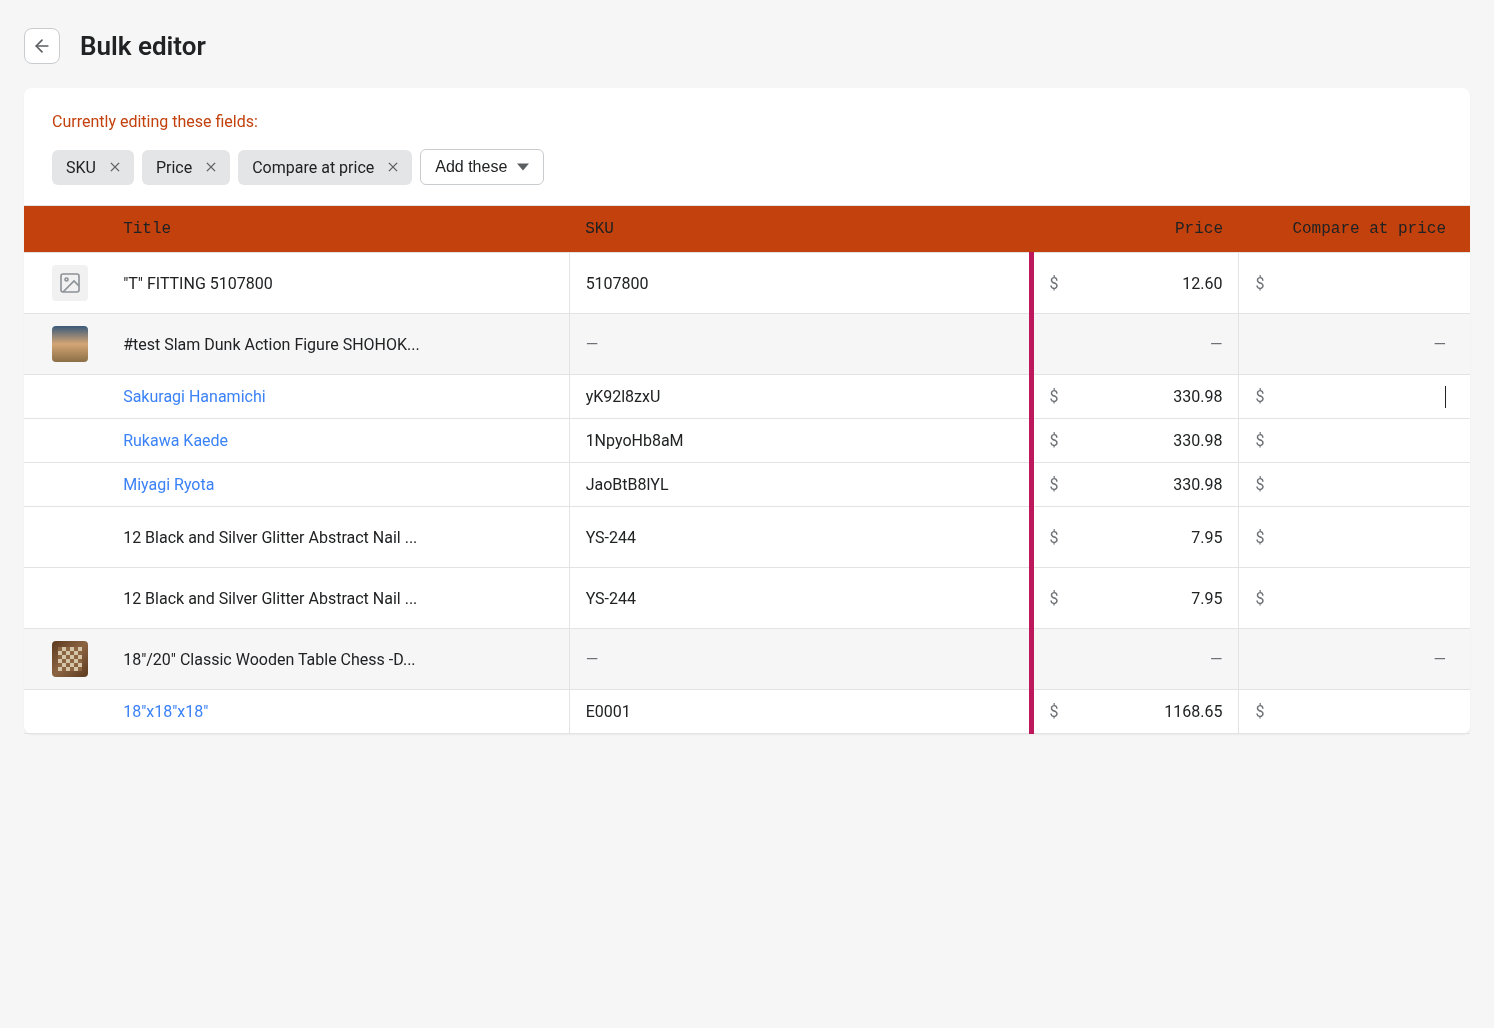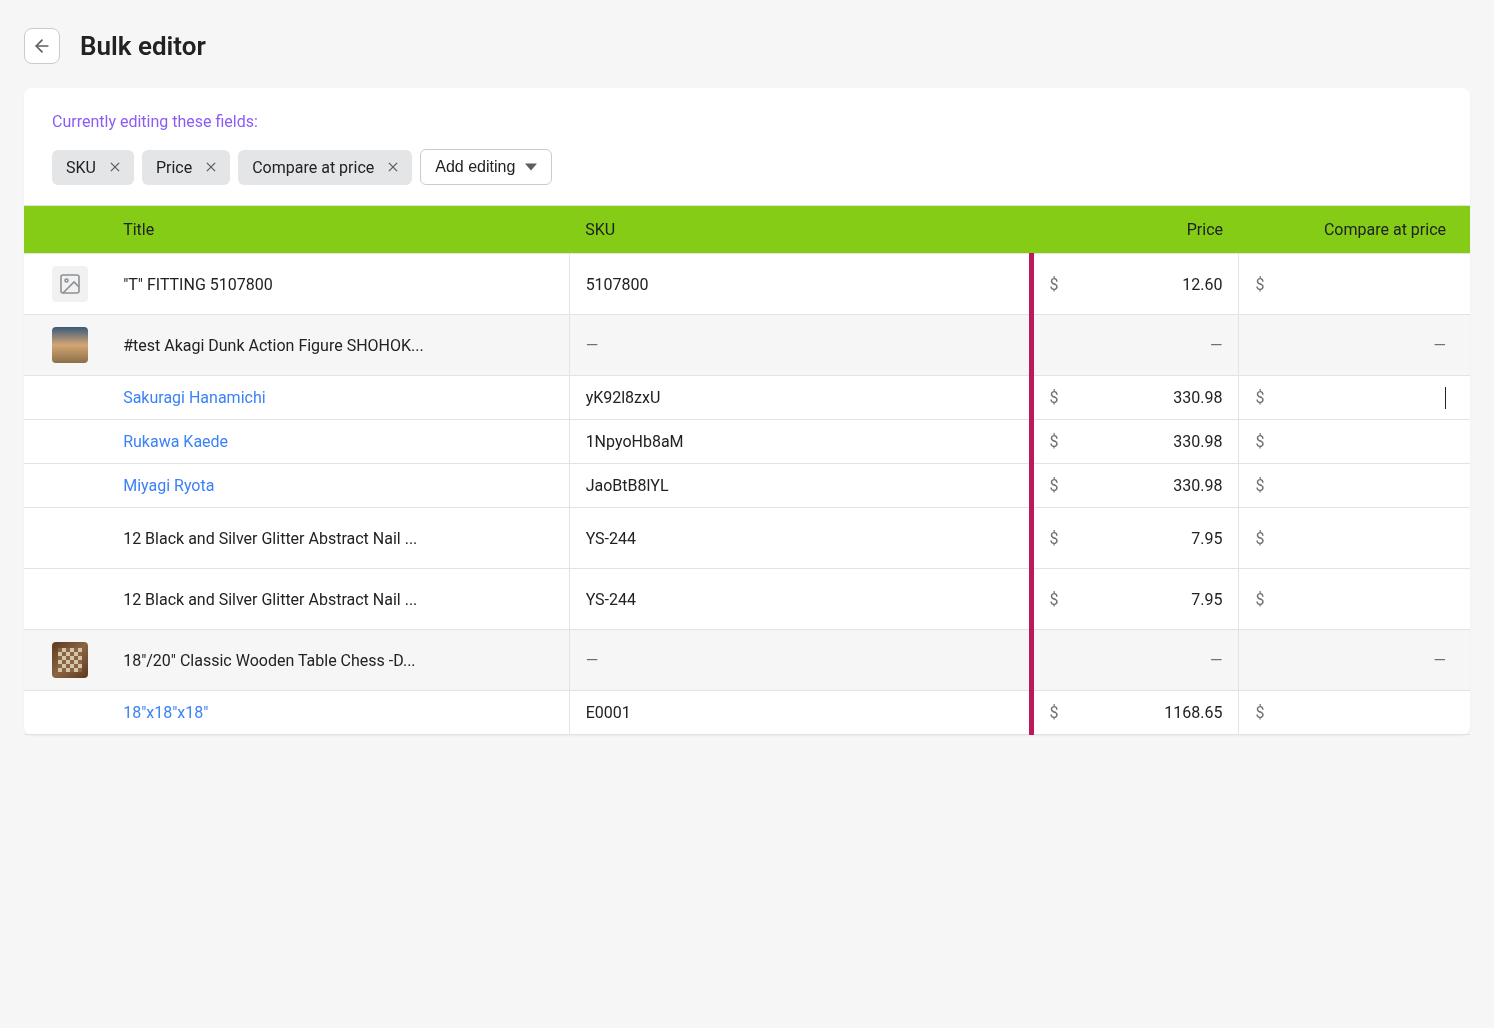--- a/index.html
+++ b/index.html
@@ -46,21 +46,21 @@
     .card {
       background: #fff;
       border-radius: 8px;
       box-shadow: 0 1px 2px rgba(0,0,0,0.05);
     }
     .card-header {
       padding: 24px 28px 20px 28px;
     }
     .editing-label {
       font-size: 16px;
-      color: #8b5cf6;
+      color: #c2410c;
       margin-bottom: 18px;
     }
     .field-chips {
       display: flex;
       gap: 8px;
       align-items: center;
       flex-wrap: wrap;
     }
     .chip {
       display: inline-flex;
@@ -104,23 +104,24 @@
       fill: #5c5f62;
     }
     .table-container {
       overflow-x: auto;
     }
     table {
       width: 100%;
       border-collapse: collapse;
     }
     thead tr {
-      background: #84cc16;
+      background: #c2410c;
       border-top: 1px solid #e1e3e5;
       border-bottom: 1px solid #e1e3e5;
+      font-family: Liberation Mono, monospace;
     }
     th {
       text-align: left;
       padding: 14px 16px;
       font-weight: 400;
       font-size: 16px;
       color: #202223;
     }
     th.col-img {
       width: 48px;
@@ -299,21 +300,21 @@
         <div class="chip">
           <span>Compare at price</span>
           <span class="chip-close">
             <svg viewBox="0 0 24 24" fill="none" stroke="currentColor">
                 <line x1="5" y1="5" x2="19" y2="19"></line>
                 <line x1="19" y1="5" x2="5" y2="19"></line>
               </svg>
           </span>
         </div>
         <button class="add-fields-btn">
-          <span>Add editing</span>
+          <span>Add these</span>
           <svg viewBox="0 0 10 6">
               <path d="M0 0 L5 6 L10 0 Z"></path>
             </svg>
         </button>
       </div>
     </div>
 
     <div class="table-container">
       <table>
         <thead>
@@ -348,21 +349,21 @@
                 <div class="price-wrap">
                   <span class="currency">$</span>
                   <span class="price-val"></span>
                 </div>
               </td>
             </tr>
             <tr class="product-row">
               <td class="cell-img">
                 <div class="thumb photo1"></div>
               </td>
-              <td class="cell-title">#test Akagi Dunk Action Figure SHOHOK...</td>
+              <td class="cell-title">#test Slam Dunk Action Figure SHOHOK...</td>
               <td class="cell-sku dash">—</td>
               <td class="cell-price">
                 <div class="dash-right">—</div>
               </td>
               <td class="cell-compare">
                 <div class="dash-right">—</div>
               </td>
             </tr>
             <tr>
               <td class="cell-img"></td>

